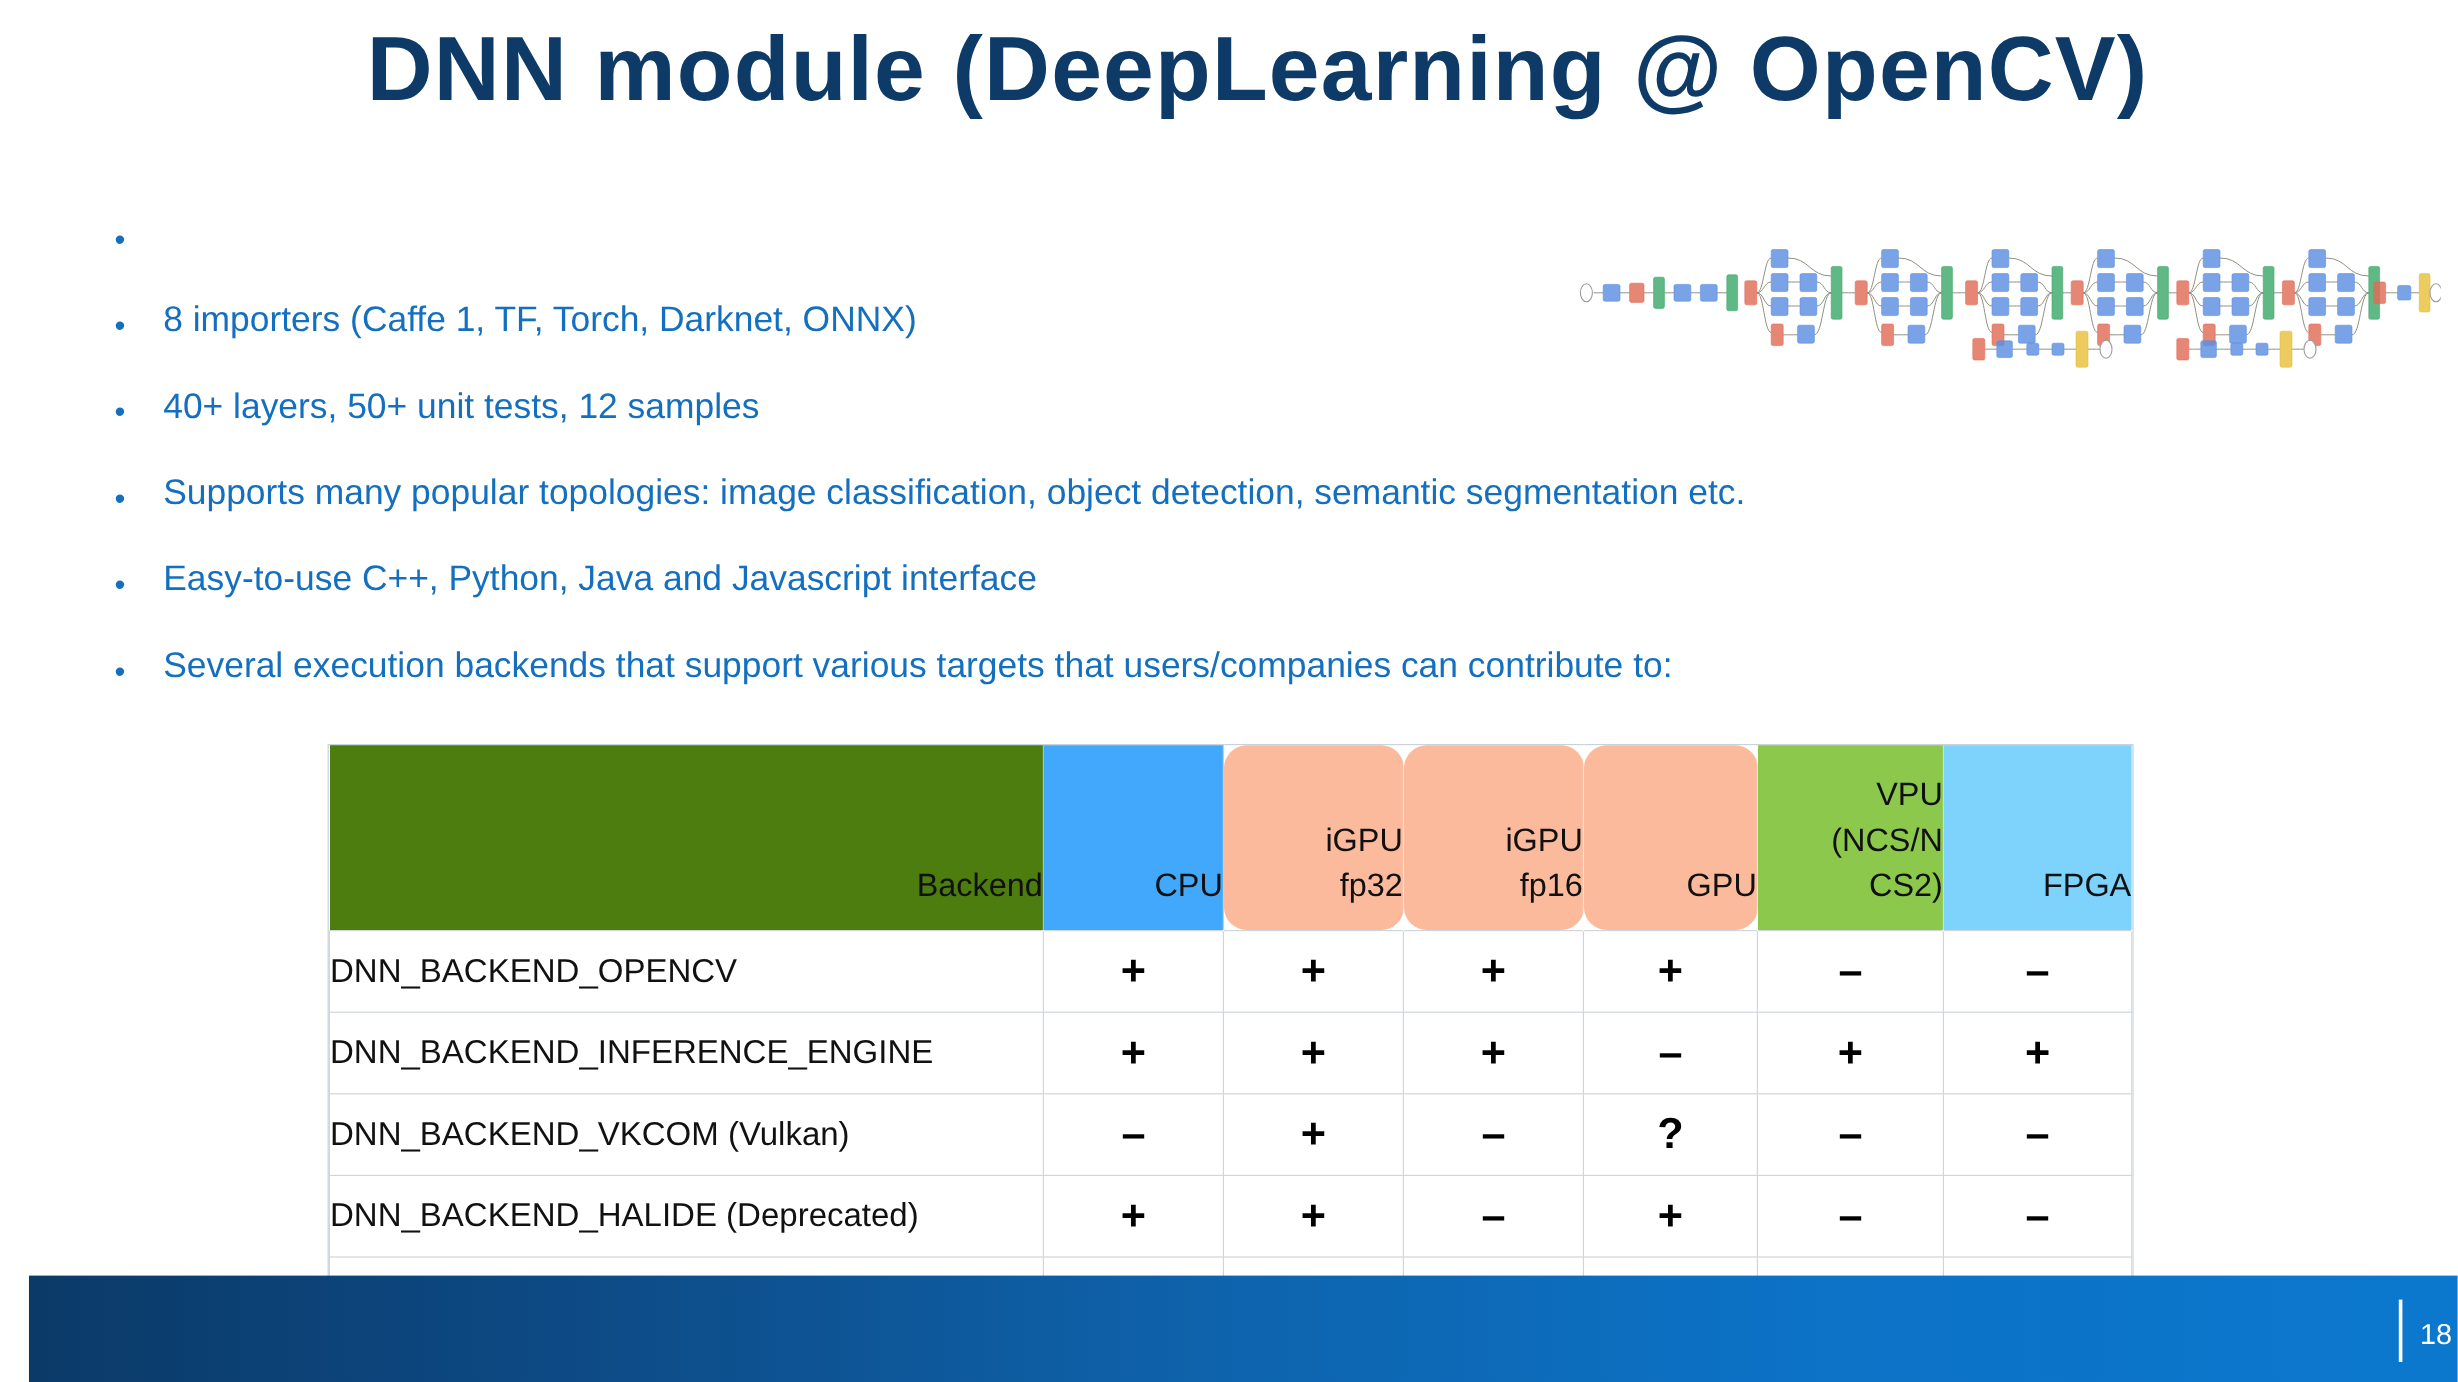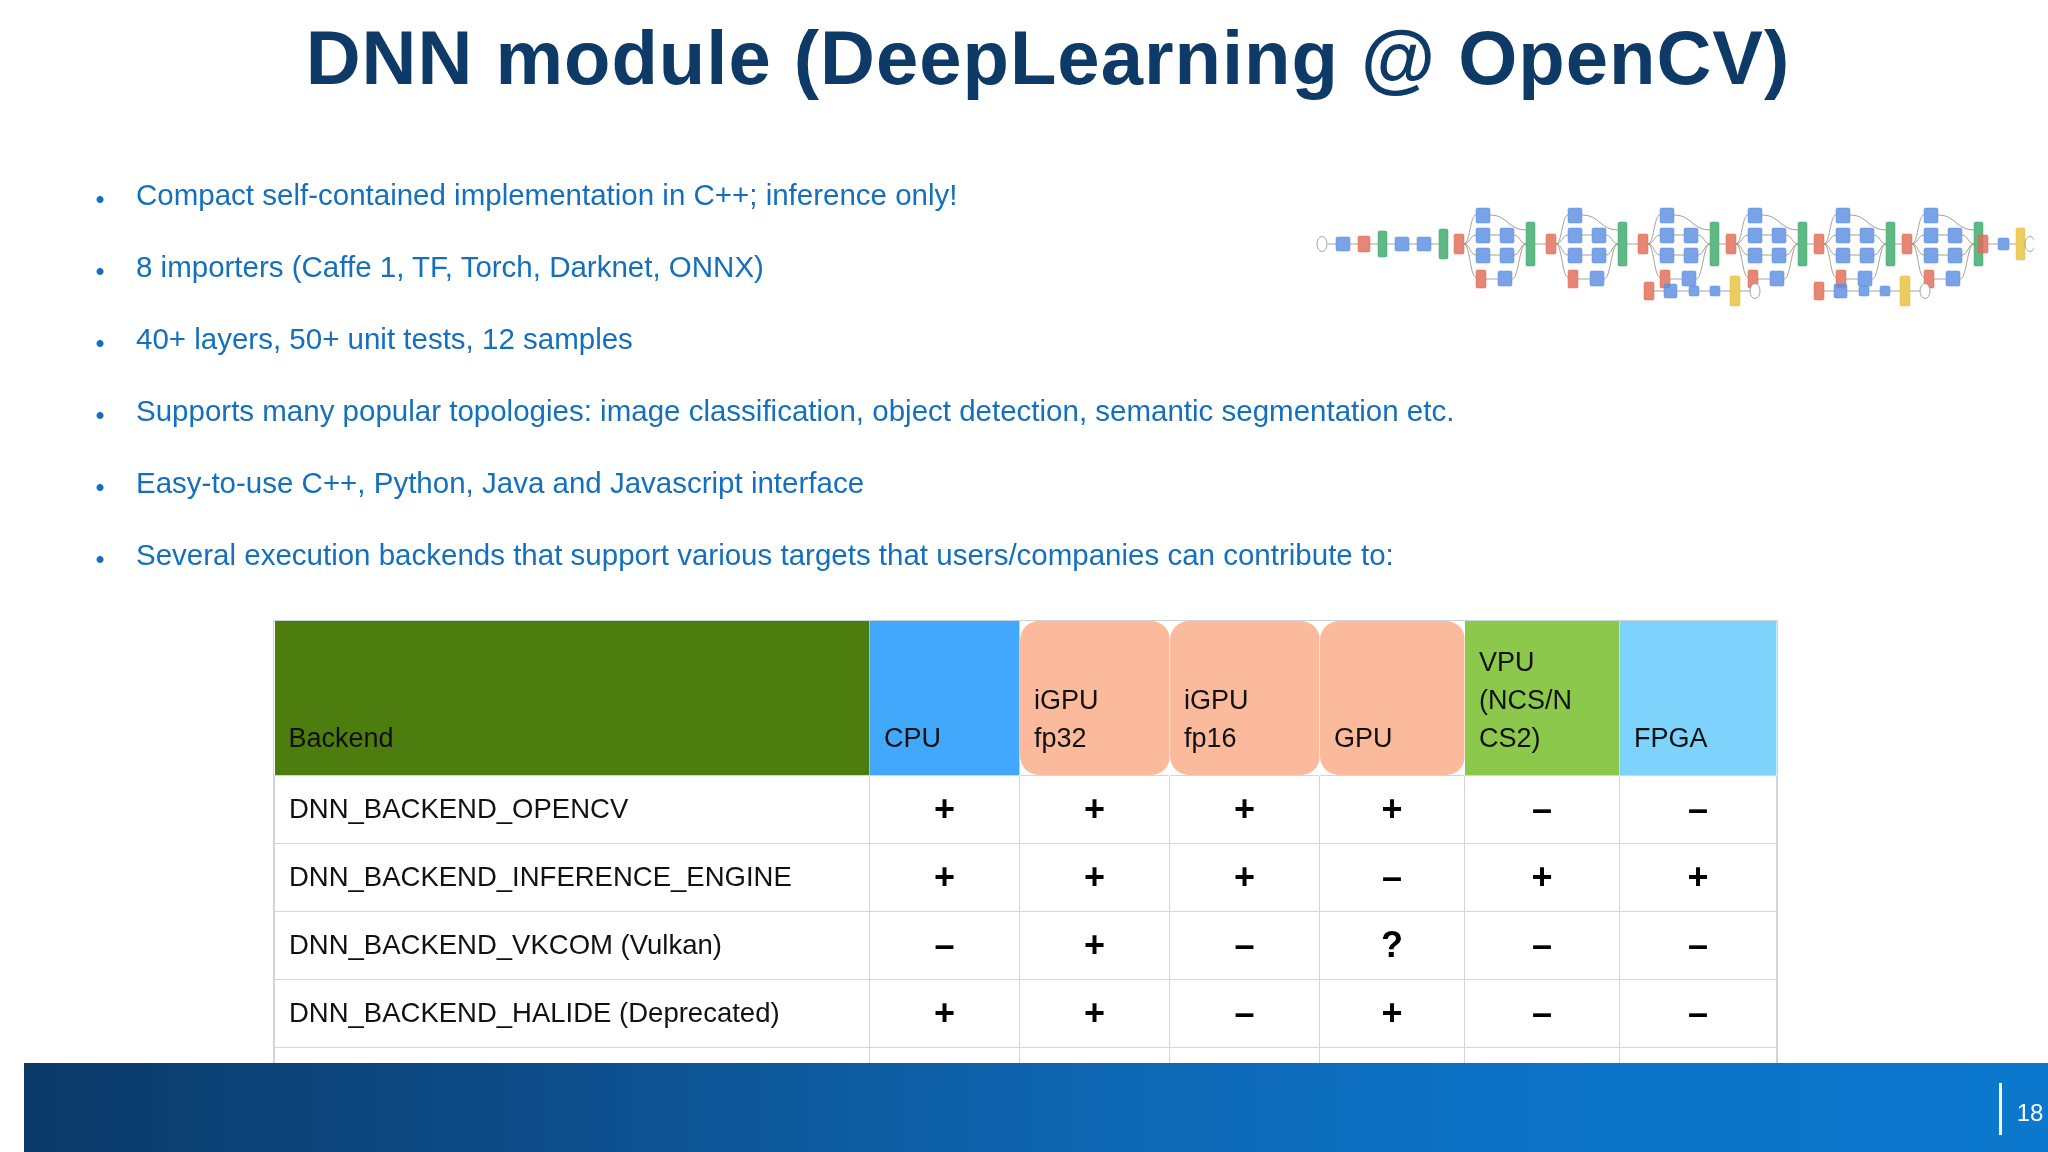--- a/index.html
+++ b/index.html
@@ -106,32 +106,31 @@
     color: #111111;
     border-right: 1px solid rgba(255,255,255,0.55);
   }
 
   th.h-name { background: #4d7c0f; color: #ffffff; }
   th.h-cpu  { background: #42A8FC; }
   th.h-ig   { background: #FBBA9C; border-radius: 19px; }
   th.h-vpu  { background: #8CC84B; }
   th.h-fpga { background: #7dd3fc; border-right: none; }
 
-  .hdr-line { display: block; }
+  .hdr-line { display: block; text-align: right; }
 
   #backend-table tbody td {
     height: 68px;
     border: 1px solid #cfd6dd;
     background: #ffffff;
     vertical-align: middle;
   }
 
   td.cell-name {
     text-align: left;
-    padding-left: 14px;
     font-size: 27.5px;
     color: #111111;
     white-space: nowrap;
     border-left: 1px solid #cfd6dd;
   }
 
   td.cell-mark {
     text-align: center;
     font-size: 36px;
     font-weight: bold;
@@ -171,21 +170,20 @@
 </head>
 <body>
 
 <div id="slide">
 
   <h1 id="title">DNN module (DeepLearning @ OpenCV)</h1>
 
   <div id="bullets">
       <div class="bullet-row">
         <span class="bullet-dot">•</span>
-        <span class="bullet-text">Compact self-contained implementation in C++; inference only!</span>
       </div>
       <div class="bullet-row">
         <span class="bullet-dot">•</span>
         <span class="bullet-text">8 importers (Caffe 1, TF, Torch, Darknet, ONNX)</span>
       </div>
       <div class="bullet-row">
         <span class="bullet-dot">•</span>
         <span class="bullet-text">40+ layers, 50+ unit tests, 12 samples</span>
       </div>
       <div class="bullet-row">

